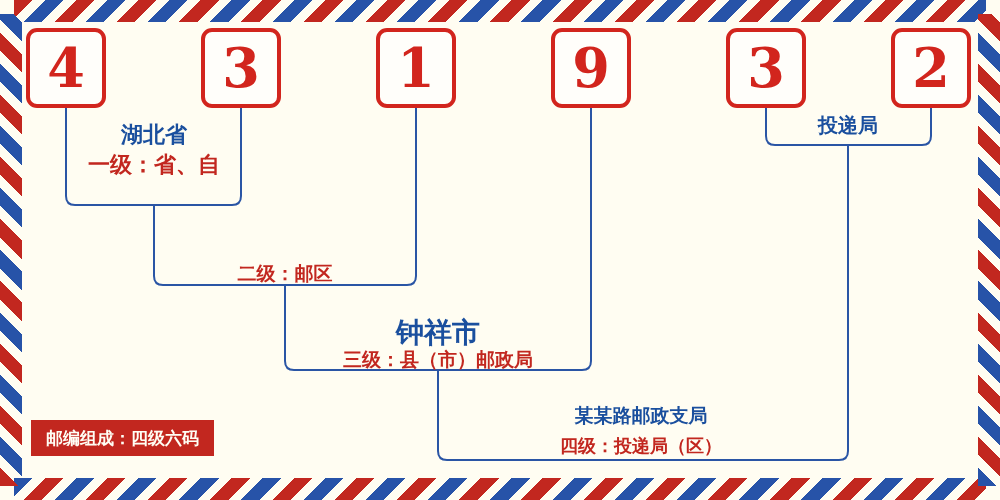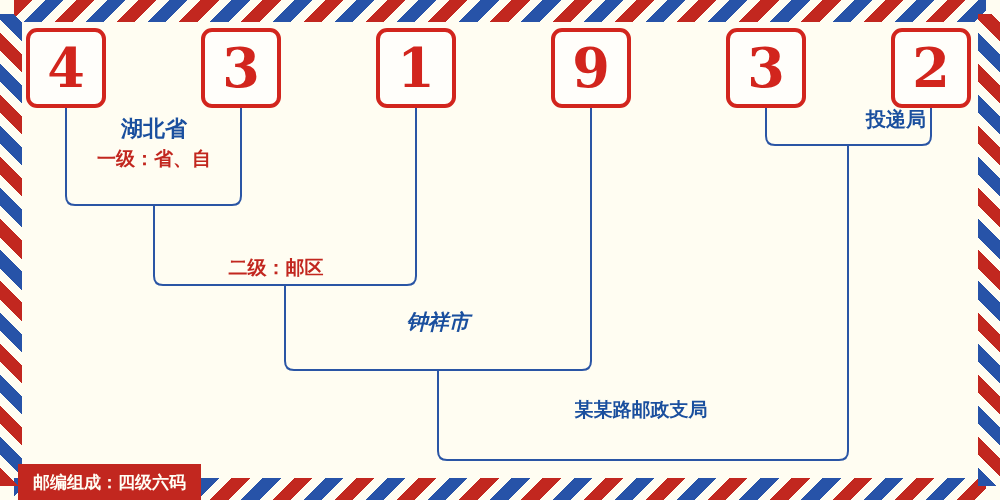--- a/index.html
+++ b/index.html
@@ -42,44 +42,43 @@
   .digit-box.d0 { left: 26px; }
   .digit-box.d1 { left: 201px; }
   .digit-box.d2 { left: 376px; }
   .digit-box.d3 { left: 551px; }
   .digit-box.d4 { left: 726px; }
   .digit-box.d5 { left: 891px; }
 
   svg.connectors { position: absolute; left: 0; top: 0; }
   svg.connectors path { fill: none; stroke: #2a55a5; stroke-width: 2; }
 
-  .lbl { position: absolute; transform: translateX(-50%); white-space: nowrap; text-align: right; }
+  .lbl { position: absolute; transform: translateX(-50%); white-space: nowrap; text-align: right; margin-top: 6px; }
   .blue-name { color: #1a4f9e; font-weight: 700; }
   .red-label { color: #c2271f; font-weight: 700; }
 
   .lbl.province   { left: 154px; top: 114px; font-size: 22px; }
-  .lbl.level1     { left: 154px; top: 147px; font-size: 19px; line-height: 23px; }
-  .lbl.level2     { left: 276px; top: 255px; font-size: 19px; }
-  .lbl.city       { left: 438px; top: 308px; font-size: 21px; font-style: italic; }
+  .lbl.level1     { left: 154px; top: 147px; font-size: 22px; line-height: 23px; }
+  .lbl.level2     { left: 285px; top: 255px; font-size: 19px; }
+  .lbl.city       { left: 438px; top: 308px; font-size: 28px; }
   .lbl.level3     { left: 438px; top: 341px; font-size: 19px; }
   .lbl.branch     { left: 641px; top: 397px; font-size: 19px; }
   .lbl.level4     { left: 641px; top: 428px; font-size: 18px; }
-  .lbl.delivery   { left: 896px; top: 106px; font-size: 20px; }
+  .lbl.delivery   { left: 848px; top: 106px; font-size: 20px; }
 
   .badge {
     position: absolute;
-    left: 18px;
+    left: 31px;
     top: 420px;
     background: #c2271f;
     color: #fffef5;
     font-size: 17px;
     font-weight: 700;
     padding: 8px 15px;
     line-height: 1.2;
-    margin-top: 44px;
   }
 </style>
 </head>
 <body>
 
 <div class="page">
 
   <div class="stripe top"></div>
   <div class="stripe bottom"></div>
   <div class="stripe left"></div>
@@ -115,21 +114,23 @@
   <div class="lbl province blue-name">湖北省</div>
 
   <div class="lbl level1 red-label">
     <div>一级：省、自</div>
   </div>
 
   <div class="lbl level2 red-label">二级：邮区</div>
 
   <div class="lbl city blue-name">钟祥市</div>
 
+  <div class="lbl level3 red-label">三级：县（市）邮政局</div>
 
   <div class="lbl branch blue-name">某某路邮政支局</div>
 
+  <div class="lbl level4 red-label">四级：投递局（区）</div>
 
   <div class="lbl delivery blue-name">投递局</div>
 
   <div class="badge">邮编组成：四级六码</div>
 
 </div>
 
 </body></html>

